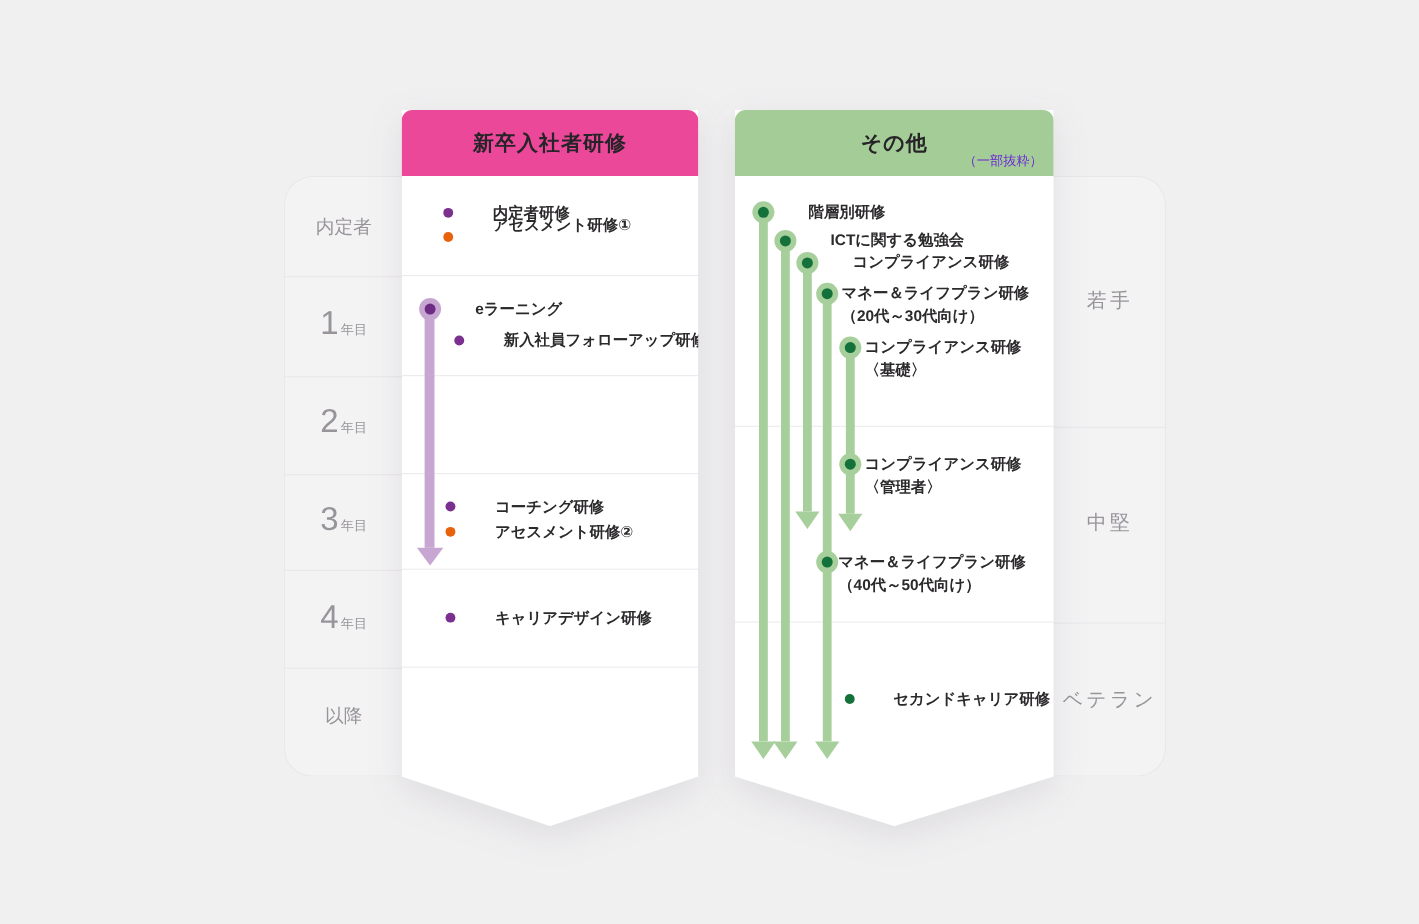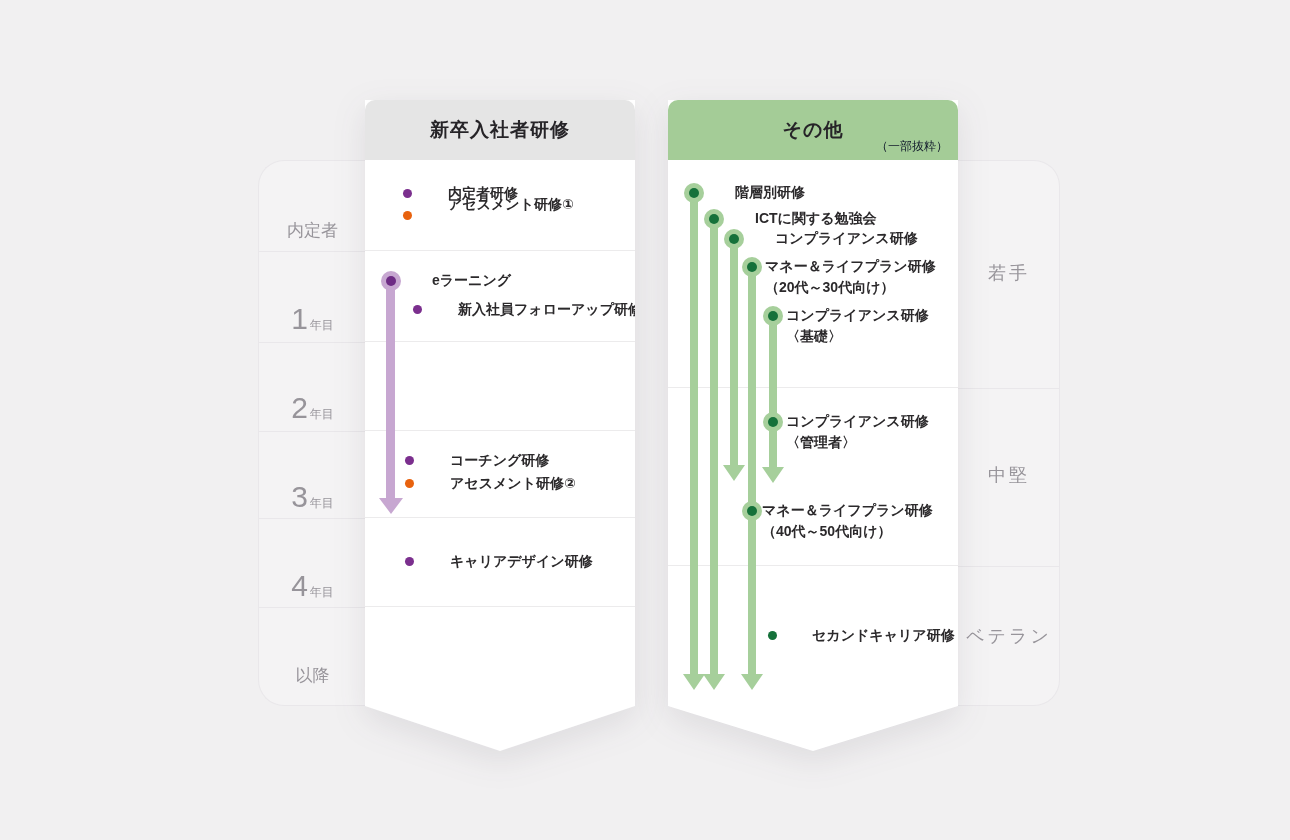--- a/index.html
+++ b/index.html
@@ -5,35 +5,35 @@
   html,body{margin:0;padding:0;}
   body{font-family:"Liberation Sans","DejaVu Sans",sans-serif;background:#f1f0f1;}
   .canvas{position:relative;width:1290px;height:840px;background:#f1f0f1;overflow:hidden;}
 
   
   .band{position:absolute;top:160px;height:546px;background:#f4f3f4;border:1px solid #e9e7ea;box-sizing:border-box;z-index:1;}
   .band-left{left:258px;width:164px;border-right:none;border-radius:26px 0 0 26px;}
   .band-right{left:898px;width:162px;border-left:none;border-radius:0 26px 26px 0;}
   .hsep{position:absolute;left:0;right:0;height:1px;background:#e9e7ea;}
   .row-label{position:absolute;transform:translateY(-50%);text-align:center;color:#97949a;white-space:nowrap;}
-  .band-left .row-label{left:0;width:107px;font-size:17px;margin-top:24px;}
+  .band-left .row-label{left:0;width:107px;font-size:17px;}
   .band-right .row-label{left:60px;width:102px;font-size:18px;letter-spacing:3px;}
   .rl-num{font-size:30px;margin-right:2px;}
   .rl-suf{font-size:12px;}
 
   
   .colwrap{position:absolute;top:100px;z-index:2;filter:drop-shadow(0 10px 16px rgba(55,48,65,0.10));}
   .colwrap.left{left:365px;width:270px;height:651px;}
   .colwrap.right{left:668px;width:290px;height:651px;}
   .colshape{position:absolute;inset:0;background:#ffffff;clip-path:polygon(0 0,100% 0,100% 606px,50% 100%,0 606px);}
   .colhead{position:absolute;left:0;right:0;top:0;height:60px;display:flex;align-items:center;justify-content:center;border-radius:10px 10px 0 0;}
-  .colhead.purple{background:#e5e5e5;}
+  .colhead.purple{background:#ec4899;}
   .colhead.green{background:#a4cc97;}
   .colhead .title{font-size:19px;font-weight:700;color:#262428;letter-spacing:1px;}
-  .colhead .note{position:absolute;right:10px;bottom:5px;font-size:12px;color:#0f172a;}
+  .colhead .note{position:absolute;right:10px;bottom:5px;font-size:12px;color:#6d28d9;}
   .colsep{position:absolute;left:0;right:0;height:1px;background:#ecebec;}
 
   
   .item{position:absolute;transform:translateY(-50%);font-size:14px;font-weight:700;color:#2b292b;white-space:nowrap;padding-left:28px;}
   .item2{position:absolute;font-size:14px;font-weight:700;color:#2b292b;line-height:21px;white-space:nowrap;}
   .item2 span{display:block;}
   .center-item{position:absolute;left:0;width:100%;text-align:center;transform:translateY(-50%);font-size:14px;font-weight:700;color:#2b292b;}
   .bullet{position:absolute;width:9px;height:9px;border-radius:50%;}
   .bullet.purple{background:#7b2f8e;}
   .bullet.orange{background:#e8620e;}

